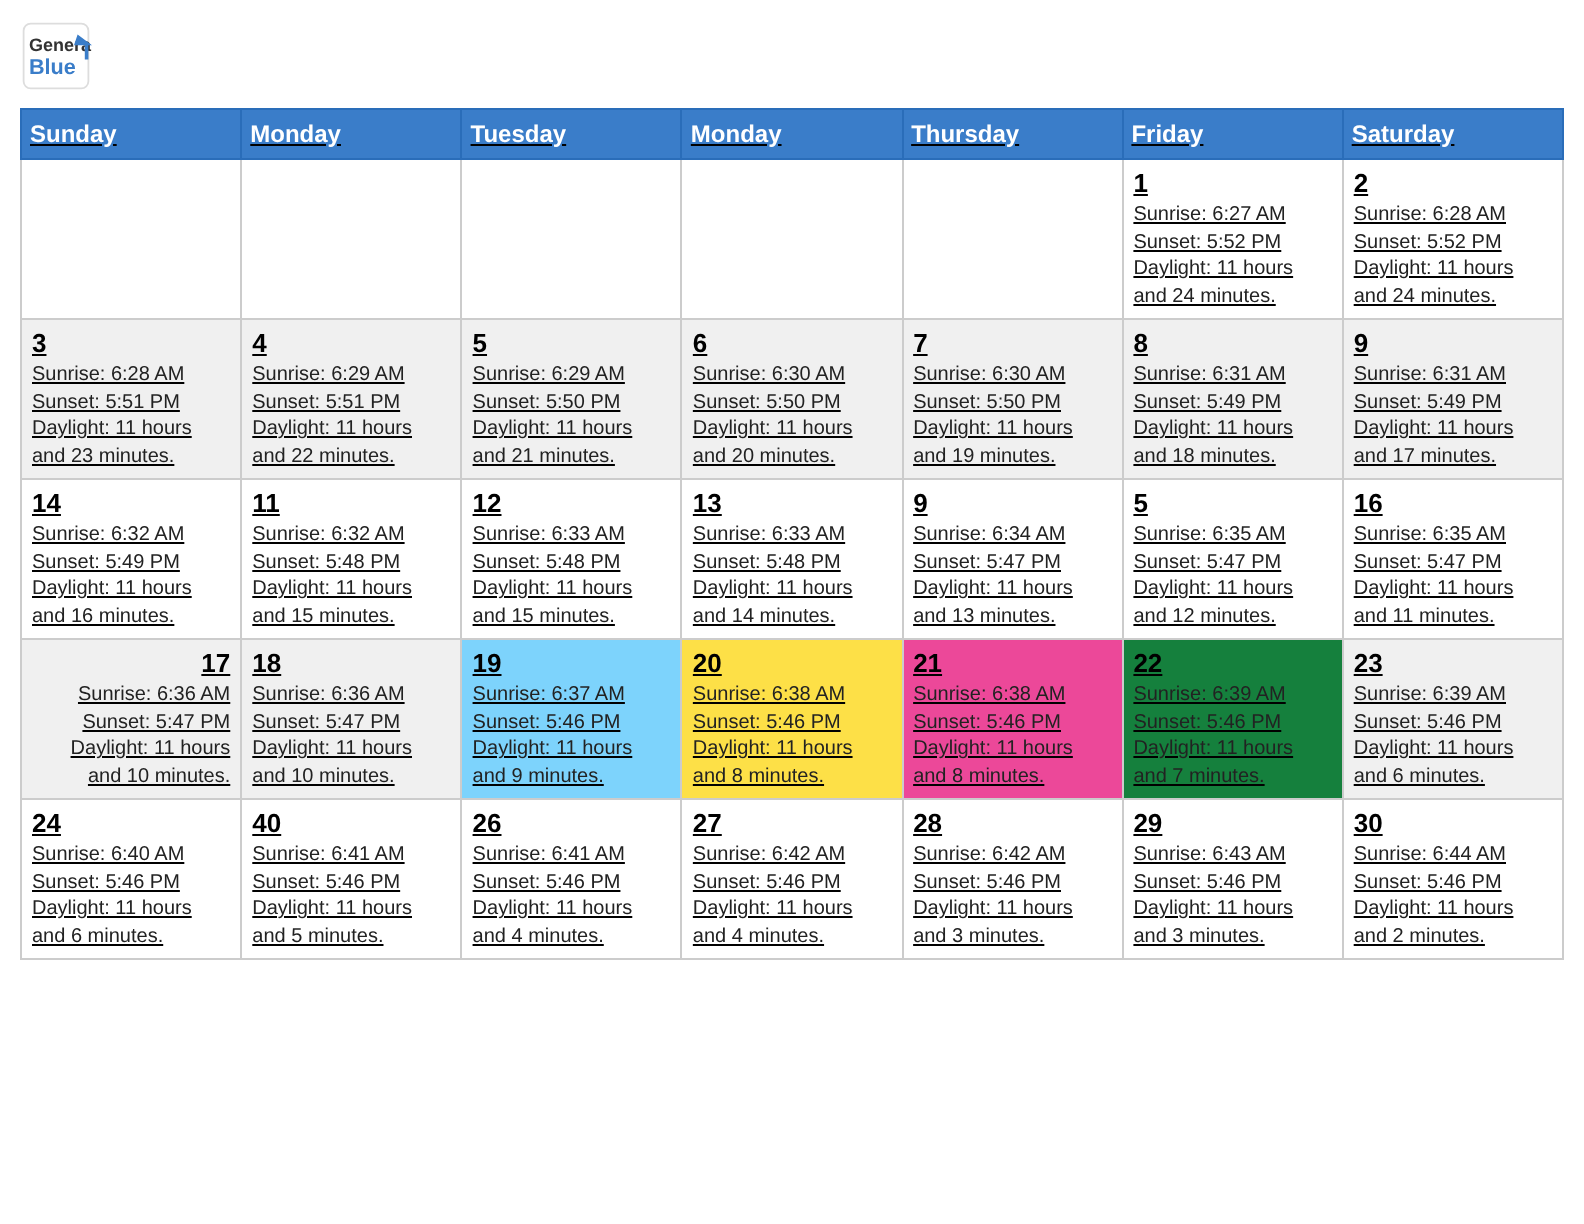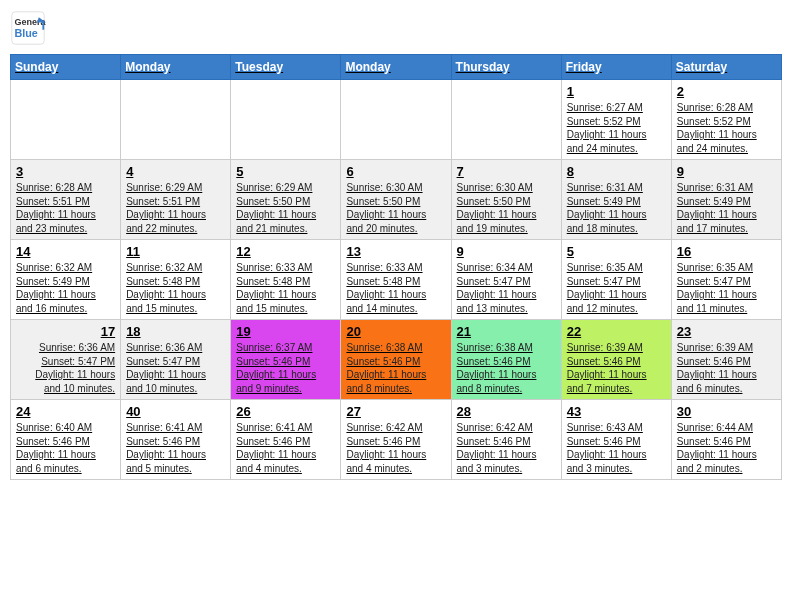--- a/index.html
+++ b/index.html
@@ -190,33 +190,33 @@
       </tr>
       <tr>
         <td style="background: rgb(240, 240, 240); text-align: right;">
           <span class="day-num">17</span>
           <div class="day-info">Sunrise: 6:36 AM<br>Sunset: 5:47 PM<br>Daylight: 11 hours and 10 minutes.</div>
         </td>
         <td style="background: rgb(240, 240, 240);">
           <span class="day-num">18</span>
           <div class="day-info">Sunrise: 6:36 AM<br>Sunset: 5:47 PM<br>Daylight: 11 hours and 10 minutes.</div>
         </td>
-        <td style="background: #d946ef;">
+        <td style="background: #7dd3fc;">
           <span class="day-num">19</span>
           <div class="day-info">Sunrise: 6:37 AM<br>Sunset: 5:46 PM<br>Daylight: 11 hours and 9 minutes.</div>
         </td>
-        <td style="background: #f97316;">
+        <td style="background: #fde047;">
           <span class="day-num">20</span>
           <div class="day-info">Sunrise: 6:38 AM<br>Sunset: 5:46 PM<br>Daylight: 11 hours and 8 minutes.</div>
         </td>
-        <td style="background: #86efac; margin-top: 33px;">
+        <td style="background: #ec4899; margin-top: 33px;">
           <span class="day-num">21</span>
           <div class="day-info">Sunrise: 6:38 AM<br>Sunset: 5:46 PM<br>Daylight: 11 hours and 8 minutes.</div>
         </td>
-        <td style="background: #bef264;">
+        <td style="background: #15803d;">
           <span class="day-num">22</span>
           <div class="day-info">Sunrise: 6:39 AM<br>Sunset: 5:46 PM<br>Daylight: 11 hours and 7 minutes.</div>
         </td>
         <td style="background: rgb(240, 240, 240);">
           <span class="day-num">23</span>
           <div class="day-info">Sunrise: 6:39 AM<br>Sunset: 5:46 PM<br>Daylight: 11 hours and 6 minutes.</div>
         </td>
       </tr>
       <tr>
         <td>
@@ -233,21 +233,21 @@
         </td>
         <td>
           <span class="day-num">27</span>
           <div class="day-info">Sunrise: 6:42 AM<br>Sunset: 5:46 PM<br>Daylight: 11 hours and 4 minutes.</div>
         </td>
         <td>
           <span class="day-num">28</span>
           <div class="day-info">Sunrise: 6:42 AM<br>Sunset: 5:46 PM<br>Daylight: 11 hours and 3 minutes.</div>
         </td>
         <td>
-          <span class="day-num">43</span>
+          <span class="day-num">29</span>
           <div class="day-info">Sunrise: 6:43 AM<br>Sunset: 5:46 PM<br>Daylight: 11 hours and 3 minutes.</div>
         </td>
         <td>
           <span class="day-num">30</span>
           <div class="day-info">Sunrise: 6:44 AM<br>Sunset: 5:46 PM<br>Daylight: 11 hours and 2 minutes.</div>
         </td>
       </tr>
     </tbody>
 </table>
 

